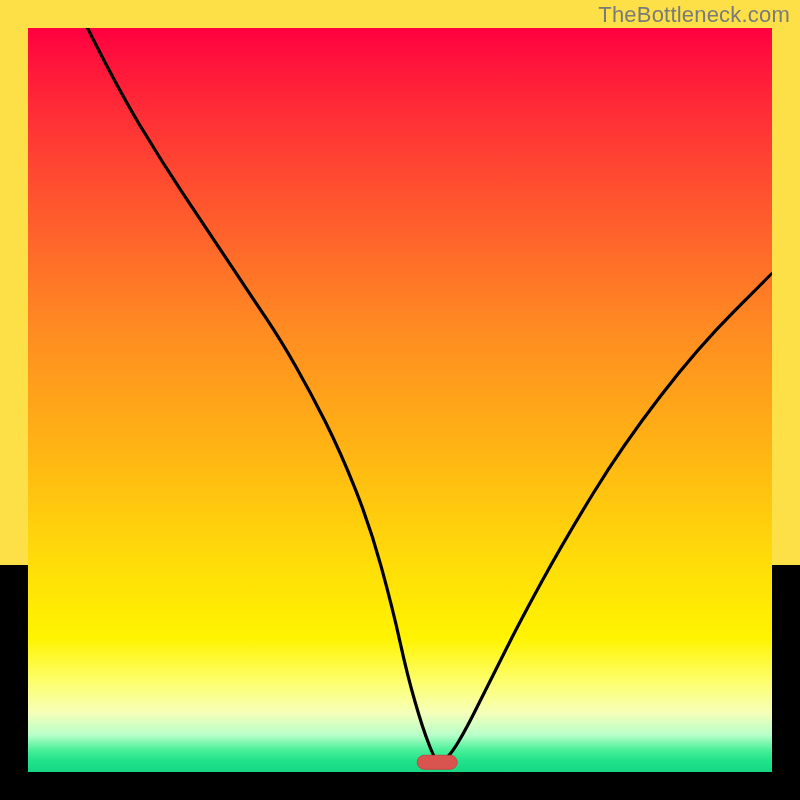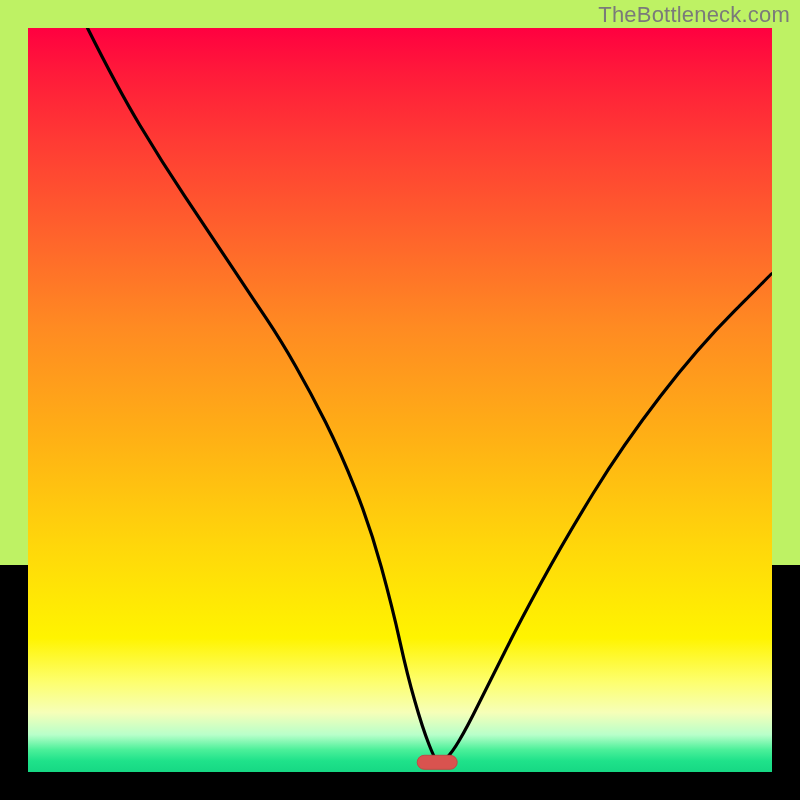--- a/index.html
+++ b/index.html
@@ -8,21 +8,21 @@
     width: 800px;
     height: 800px;
     background: #000;
     font-family: Arial, Helvetica, sans-serif;
     overflow: hidden;
   }
   .frame {
     position: relative;
     width: 800px;
     height: 565px;
-    background: #bef264;
+    background: #fde047;
     text-align: center;
   }
   .plot-area {
     position: absolute;
     left: 28px;
     top: 28px;
     width: 744px;   
     height: 744px;  
     overflow: hidden;
   }

